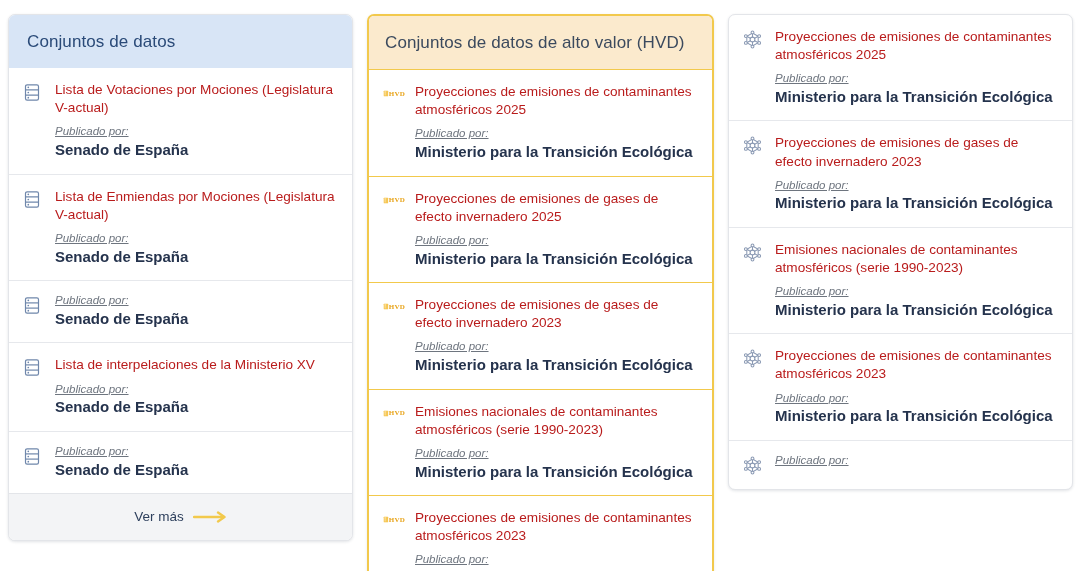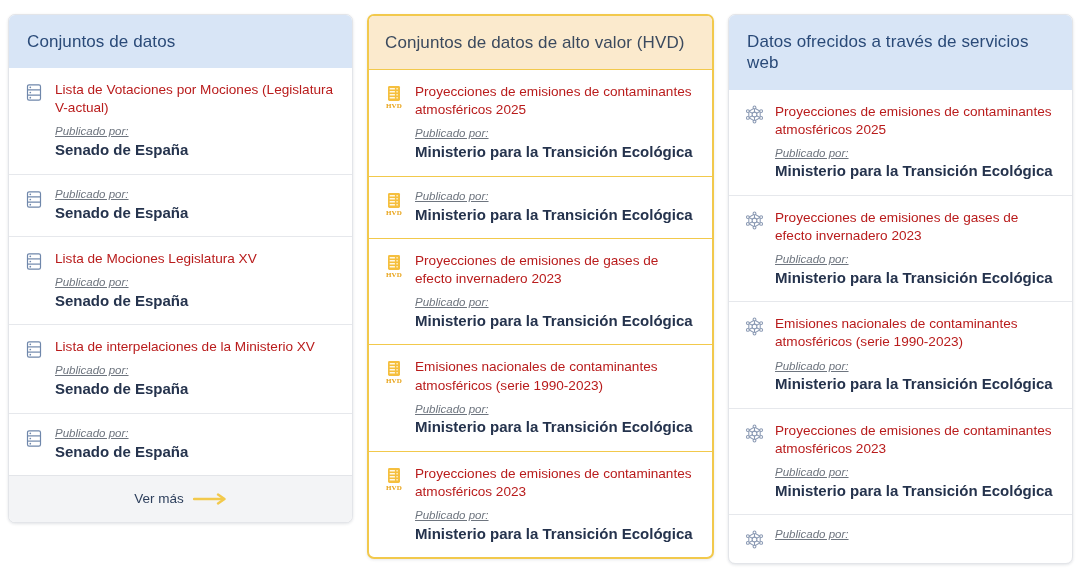--- a/index.html
+++ b/index.html
@@ -81,21 +81,21 @@
     border-bottom: 1px solid #e6e8ec;
     align-items: flex-start;
   }
   .list-item:last-child { border-bottom: none; }
 
   .item-icon {
     flex: 0 0 auto;
     width: 22px;
     padding-top: 2px;
     display: flex;
-    flex-direction: column;
+    flex-direction: row;
     align-items: center;
   }
   .item-icon svg { display: block; }
   .hvd-tag {
     font-family: "Liberation Serif", serif;
     font-size: 7px;
     font-weight: 700;
     color: #e8a317;
     letter-spacing: .2px;
     margin-top: 1px;
@@ -176,37 +176,37 @@
             <svg width="18" height="19" viewBox="0 0 18 19" fill="none">
               <rect x="2.5" y="1.8" width="13" height="15.4" rx="1.6" stroke="#6f87ab" stroke-width="1.2"></rect>
               <line x1="2.5" y1="6.9" x2="15.5" y2="6.9" stroke="#6f87ab" stroke-width="1.2"></line>
               <line x1="2.5" y1="12.1" x2="15.5" y2="12.1" stroke="#6f87ab" stroke-width="1.2"></line>
               <circle cx="5.3" cy="4.3" r=".85" fill="#6f87ab"></circle>
               <circle cx="5.3" cy="9.5" r=".85" fill="#6f87ab"></circle>
               <circle cx="5.3" cy="14.7" r=".85" fill="#6f87ab"></circle>
             </svg>
           </div>
           <div class="item-main">
+            <p class="item-title">Lista de Enmiendas por Mociones (Legislatura V-actual)</p>
             <p class="item-pub-label">Publicado por:</p>
             <p class="item-pub-name">Senado de España</p>
           </div>
         </article>
         <article class="list-item">
           <div class="item-icon">
             <svg width="18" height="19" viewBox="0 0 18 19" fill="none">
               <rect x="2.5" y="1.8" width="13" height="15.4" rx="1.6" stroke="#6f87ab" stroke-width="1.2"></rect>
               <line x1="2.5" y1="6.9" x2="15.5" y2="6.9" stroke="#6f87ab" stroke-width="1.2"></line>
               <line x1="2.5" y1="12.1" x2="15.5" y2="12.1" stroke="#6f87ab" stroke-width="1.2"></line>
               <circle cx="5.3" cy="4.3" r=".85" fill="#6f87ab"></circle>
               <circle cx="5.3" cy="9.5" r=".85" fill="#6f87ab"></circle>
               <circle cx="5.3" cy="14.7" r=".85" fill="#6f87ab"></circle>
             </svg>
           </div>
           <div class="item-main">
-            <p class="item-title">Lista de Mociones Legislatura XV</p>
             <p class="item-pub-label">Publicado por:</p>
             <p class="item-pub-name">Senado de España</p>
           </div>
         </article>
         <article class="list-item">
           <div class="item-icon">
             <svg width="18" height="19" viewBox="0 0 18 19" fill="none">
               <rect x="2.5" y="1.8" width="13" height="15.4" rx="1.6" stroke="#6f87ab" stroke-width="1.2"></rect>
               <line x1="2.5" y1="6.9" x2="15.5" y2="6.9" stroke="#6f87ab" stroke-width="1.2"></line>
               <line x1="2.5" y1="12.1" x2="15.5" y2="12.1" stroke="#6f87ab" stroke-width="1.2"></line>
@@ -283,20 +283,21 @@
               <rect x="3.6" y="9.1" width="5.4" height="1.5" rx=".5" fill="#fff8e4"></rect>
               <rect x="3.6" y="12.1" width="5.4" height="1.5" rx=".5" fill="#fff8e4"></rect>
               <circle cx="11.1" cy="3.85" r=".8" fill="#fff8e4"></circle>
               <circle cx="11.1" cy="6.85" r=".8" fill="#fff8e4"></circle>
               <circle cx="11.1" cy="9.85" r=".8" fill="#fff8e4"></circle>
               <circle cx="11.1" cy="12.85" r=".8" fill="#fff8e4"></circle>
             </svg>
             <span class="hvd-tag">HVD</span>
           </div>
           <div class="item-main">
+            <p class="item-title">Proyecciones de emisiones de gases de efecto invernadero 2025</p>
             <p class="item-pub-label">Publicado por:</p>
             <p class="item-pub-name">Ministerio para la Transición Ecológica y el Reto...</p>
           </div>
         </article>
         <article class="list-item">
           <div class="item-icon">
             <svg width="16" height="17" viewBox="0 0 16 17" fill="none">
               <rect x="2" y="1" width="12" height="15" rx="1.4" fill="#f5bf3e"></rect>
               <rect x="3.6" y="3.1" width="5.4" height="1.5" rx=".5" fill="#fff8e4"></rect>
               <rect x="3.6" y="6.1" width="5.4" height="1.5" rx=".5" fill="#fff8e4"></rect>
@@ -353,21 +354,20 @@
           </div>
           <div class="item-main">
             <p class="item-title">Proyecciones de emisiones de contaminantes atmosféricos 2023</p>
             <p class="item-pub-label">Publicado por:</p>
             <p class="item-pub-name">Ministerio para la Transición Ecológica y el Reto...</p>
           </div>
         </article>
       </div>
     </section>
     <section class="card card--plain">
-      <header class="card-head">Datos ofrecidos a través de servicios web</header>
       <div class="card-body">
         <article class="list-item">
           <div class="item-icon">
             <svg width="19" height="19" viewBox="0 0 20 20" fill="none" stroke="#8a99b3" stroke-width="1.1">
               <path d="M10 3.2 L16 6.6 L16 13.4 L10 16.8 L4 13.4 L4 6.6 Z"></path>
               <path d="M10 3.2 L10 16.8 M4 6.6 L16 13.4 M16 6.6 L4 13.4"></path>
               <circle cx="10" cy="10" r="2.5" fill="#ffffff"></circle>
               <circle cx="10" cy="2.6" r="1.5" fill="#ffffff"></circle>
               <circle cx="17" cy="6.4" r="1.5" fill="#ffffff"></circle>
               <circle cx="17" cy="13.6" r="1.5" fill="#ffffff"></circle>

